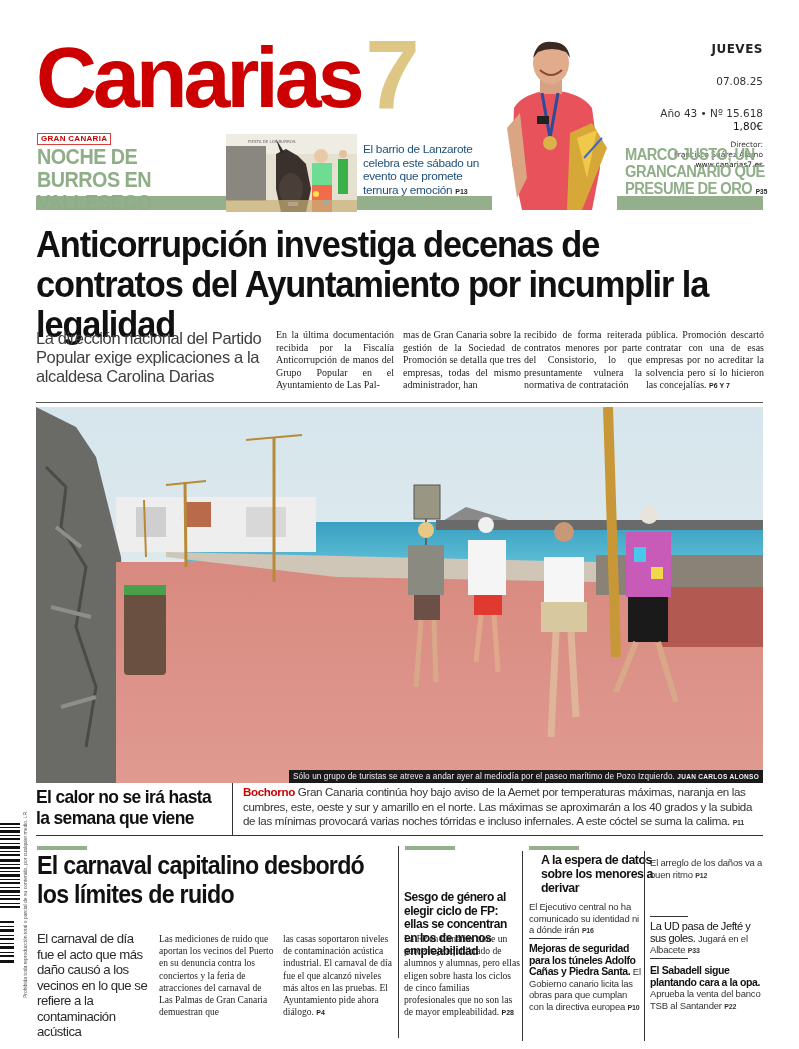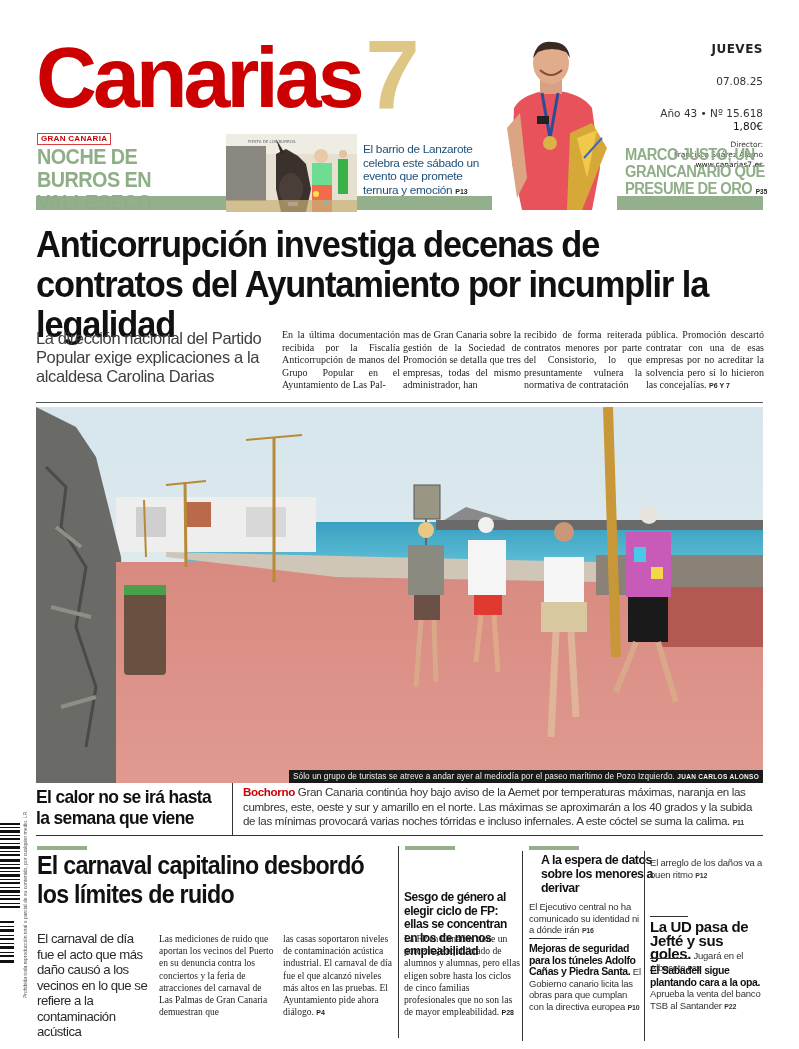--- a/index.html
+++ b/index.html
@@ -135,21 +135,21 @@
   </svg>
 </div>
 
 <div class="teaser2-head">
   <span>MARCO JUSTO, UN GRANCANARIO QUE PRESUME DE ORO</span>
   <span class="pref">P35</span>
 </div>
 
 <div class="main-head">Anticorrupción investiga decenas de contratos del Ayuntamiento por incumplir la legalidad</div>
 <div class="main-dek">La dirección nacional del Partido Popular exige explicaciones a la alcaldesa Carolina Darias</div>
-<div class="body-col" style="left:282px">En la última documentación recibida por la Fiscalía Anticorrupción de manos del Grupo Popular en el Ayuntamiento de Las Pal-</div>
+<div class="body-col" style="left:276px">En la última documentación recibida por la Fiscalía Anticorrupción de manos del Grupo Popular en el Ayuntamiento de Las Pal-</div>
 <div class="body-col" style="left:403px">mas de Gran Canaria sobre la gestión de la Sociedad de Promoción se detalla que tres empresas, todas del mismo administrador, han</div>
 <div class="body-col" style="left:524px">recibido de forma reiterada contratos menores por parte del Consistorio, lo que presuntamente vulnera la normativa de contratación</div>
 <div class="body-col" style="left:646px">
   <span>pública. Promoción descartó contratar con una de esas empresas por no acreditar la solvencia pero sí lo hicieron las concejalías.</span>
   <span class="refbold">P6 Y 7</span>
 </div>
 
 <div class="hr-top"></div>
 
 <div class="main-photo">
@@ -271,21 +271,21 @@
 </div>
 
 <div class="vrule3" style="left:644px; top:851px; height:190px;"></div>
 
 <div class="brief-body" style="left:650px; top:857px; width:116px;">
   <span>El arreglo de los daños va a buen ritmo</span>
   <span class="refbold">P12</span>
 </div>
 <div class="short-rule" style="left:650px; top:916px;"></div>
 <div class="brief-body" style="left:650px; top:921px; width:116px;">
-  <span style="font-weight:700; font-size:15px; color:#111; letter-spacing:-0.4px;">La UD pasa de Jefté y sus goles.</span><span> Jugará en el Albacete</span>
+  <span style="font-weight:400; font-size:11px; color:#111; letter-spacing:-0.4px;">La UD pasa de Jefté y sus goles.</span><span> Jugará en el Albacete</span>
   <span class="refbold">P33</span>
 </div>
 <div class="short-rule" style="left:650px; top:958px;"></div>
 <div class="brief-body" style="left:650px; top:964px; width:116px;">
   <div style="font-weight:700; font-size:10.5px; color:#111; letter-spacing:-0.4px; line-height:12px;">El Sabadell sigue plantando cara a la opa.</div>
   <span>Aprueba la venta del banco TSB al Santander</span>
   <span class="refbold">P22</span>
 </div>
 
 <div class="barcode">

